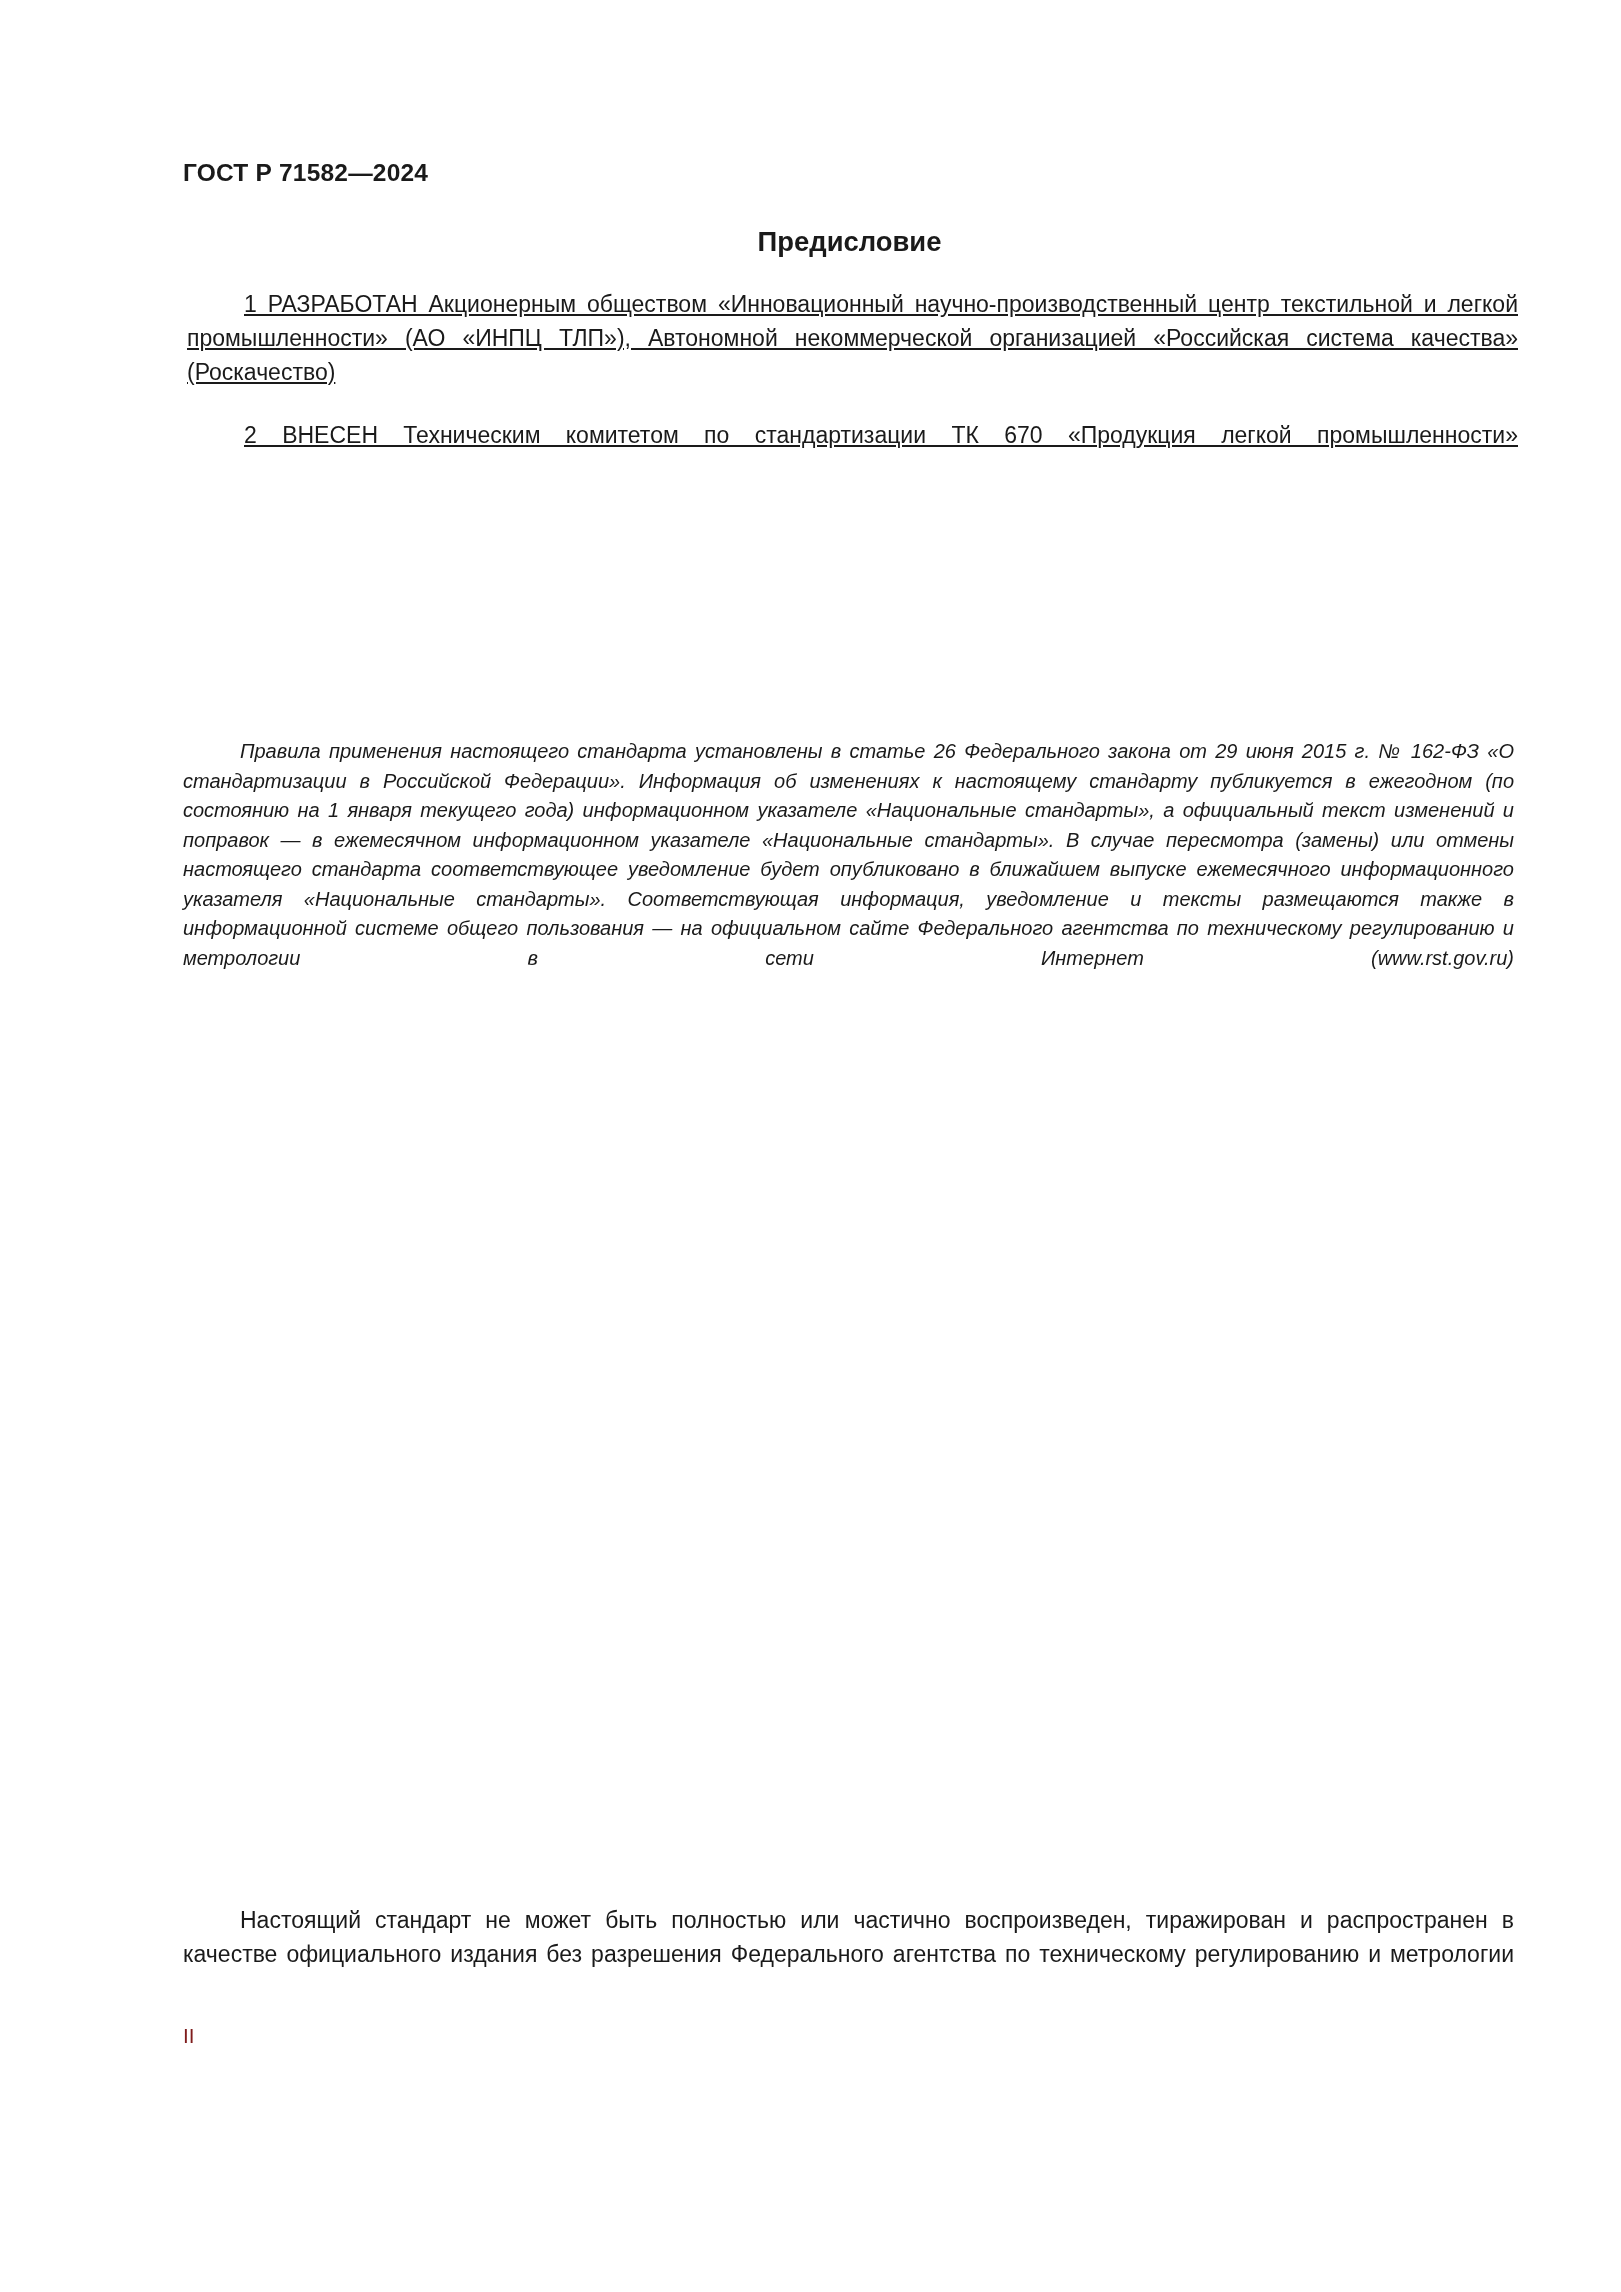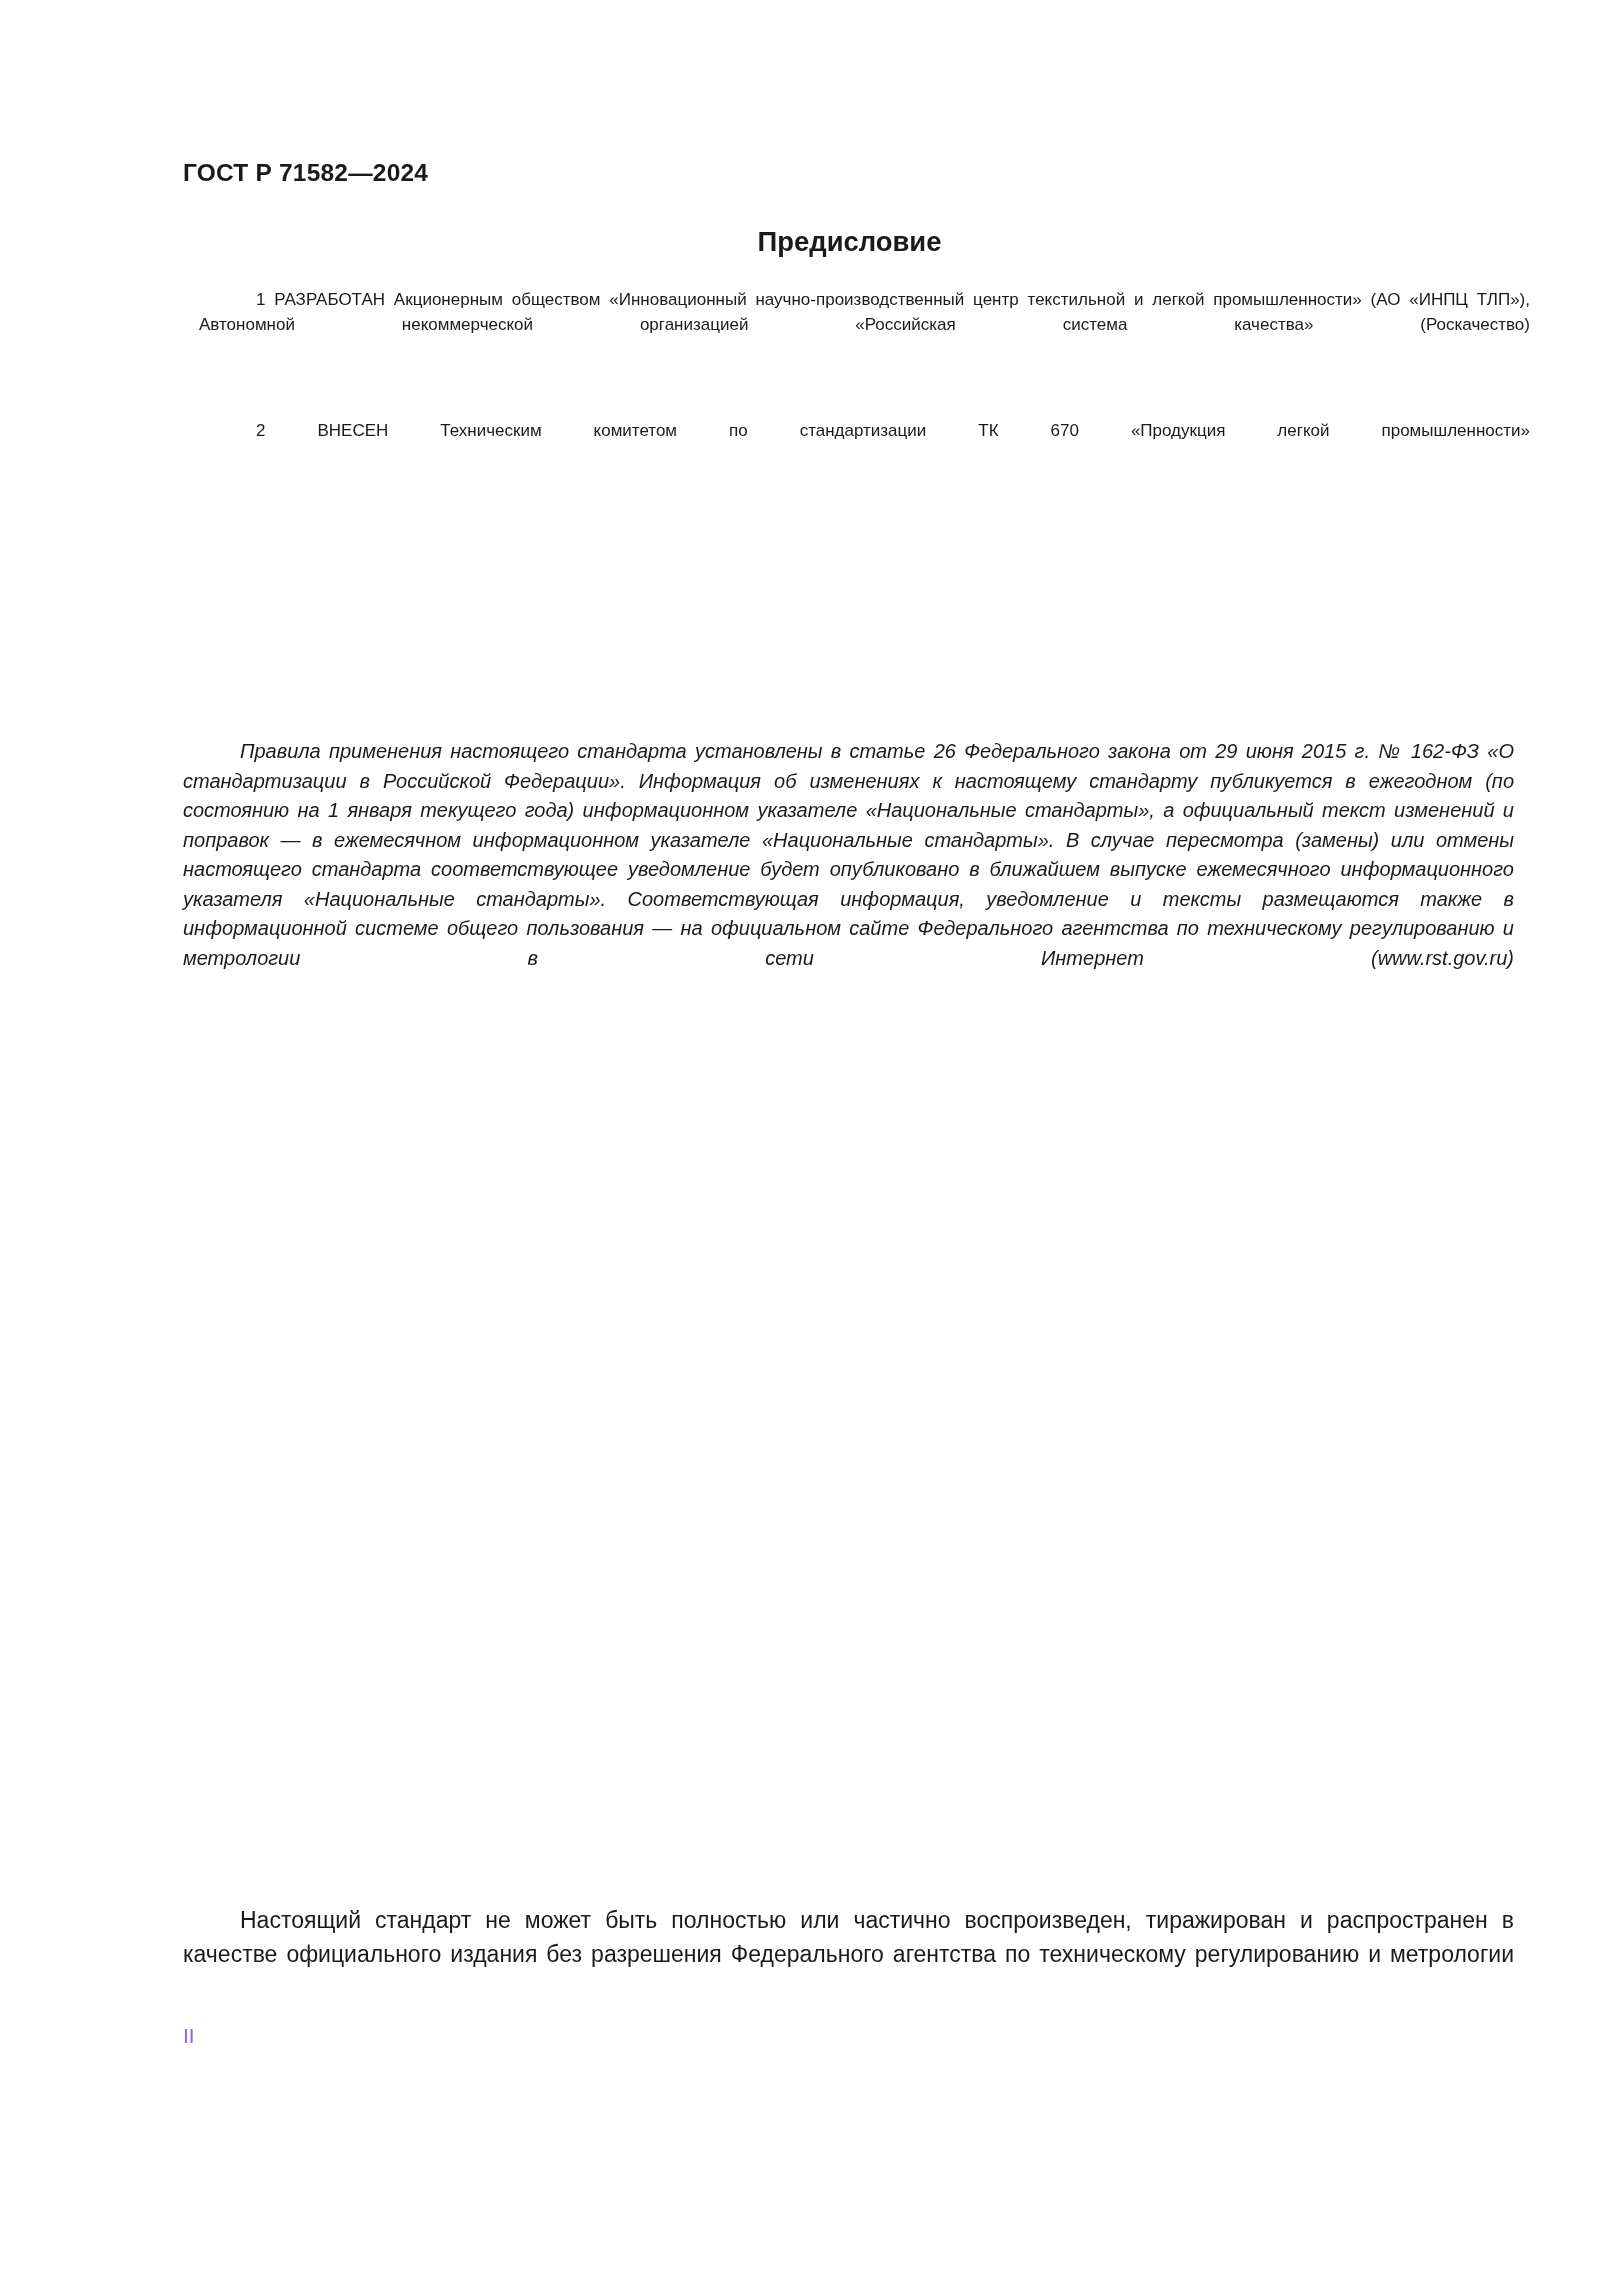--- a/index.html
+++ b/index.html
@@ -36,26 +36,27 @@
     position: absolute;
     top: 214px;
     left: 0;
     width: 1333px;
     text-align: center;
     font-size: 27.4px;
     font-weight: bold;
   }
   .clause-block {
     position: absolute;
-    left: 16px;
+    left: 4px;
     width: 1331px;
-    font-size: 17px;
+    font-size: 23px;
     line-height: 1.47;
     text-align: justify;
     text-justify: inter-word;
+    text-decoration: underline;
   }
   .clause-block .indent {
     display: inline-block;
     width: 57px;
   }
   #clause-1 { top: 276px; }
   #clause-2 { top: 407px; }
   #clause-3 { top: 495px; }
   #clause-4 { top: 583px; }
 
@@ -95,21 +96,21 @@
   }
   .reproduction-note .indent {
     display: inline-block;
     width: 57px;
   }
   .page-number {
     position: absolute;
     top: 2012px;
     left: 0;
     font-size: 20.6px;
-    color: #8b5cf6;
+    color: #7f1d1d;
   }
   
   .clause-block::after,
   .rules-note::after,
   .reproduction-note::after {
     content: "";
     display: inline-block;
     width: 100%;
   }
 </style>

